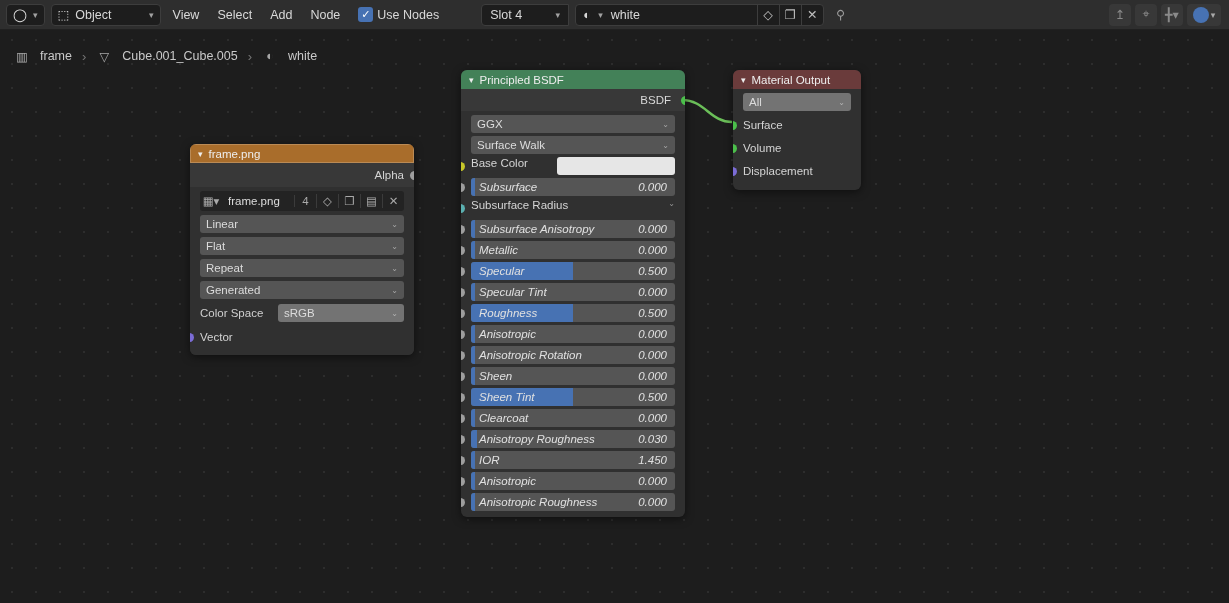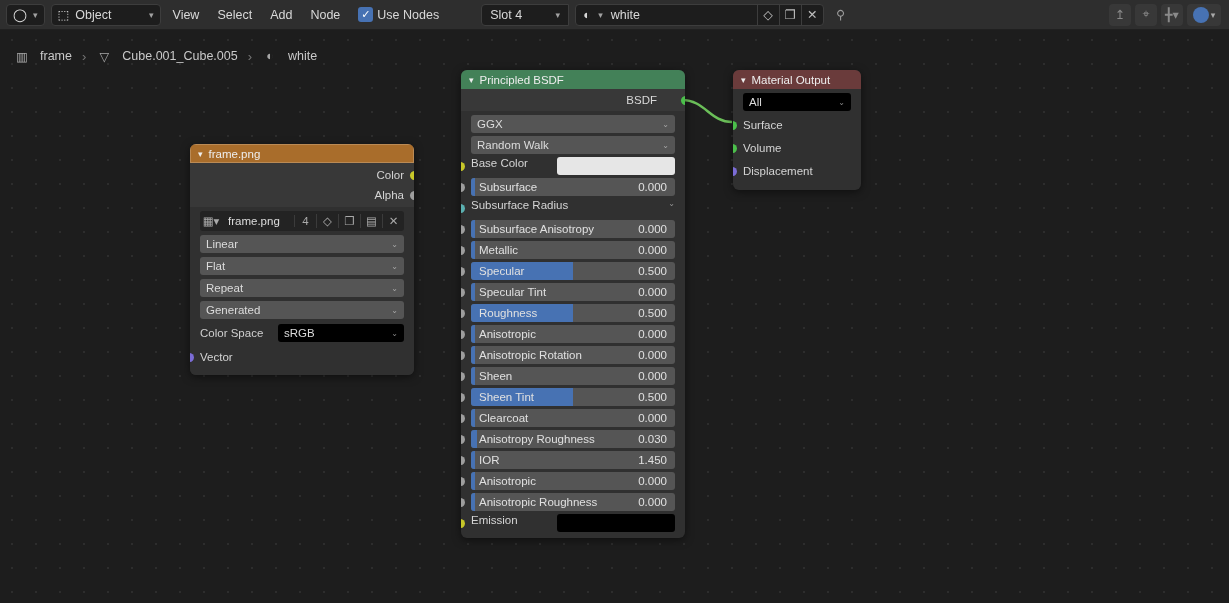--- a/index.html
+++ b/index.html
@@ -78,21 +78,21 @@
   .dot-grey   { background:#9e9e9e; }
   .dot-purple { background:#7b6cd6; }
   .dot-green  { background:#4bbf4b; }
   .dot-teal   { background:#5bb0b0; }
 
   .dd-field {
     height:18px; background:#555; border-radius:3px; width:100%;
     display:flex; align-items:center; padding:0 6px; justify-content:space-between;
     color:#dcdcdc;
   }
-  .dd-field.dark { background:#000000;text-align:center; }
+  .dd-field.dark { background:#737373;text-align:center; }
   .dd-chev { font-size:8px; opacity:.6; }
 
   .img-body { padding:4px 10px 8px; display:flex; flex-direction:column; gap:4px;}
   .img-tool {
     height:20px; background:#232323; border-radius:3px; display:flex; align-items:center;
   }
   .img-tool .seg { flex:0 0 auto; width:22px; display:flex; align-items:center; justify-content:center; color:#aaa; border-left:1px solid #3b3b3b;}
   .img-tool .name { flex:1; padding:0 6px; color:#ddd; }
   .img-sel-row { display:flex; align-items:center; gap:10px; height:20px;}
   .img-sel-row .lbl { width:68px; color:#cfcfcf;}
@@ -102,25 +102,25 @@
   .pnode .node-head { background:#438158; }
   .pbody { padding:4px 10px 6px; display:flex; flex-direction:column; gap:3px;}
   .slider {
     position:relative; height:18px; background:#555; border-radius:3px;
     display:flex; align-items:center; justify-content:space-between;
     padding:0 8px; color:#e0e0e0;
   }
   .slider .fill {
     position:absolute; left:0; top:0; bottom:0; background:#4772b3; border-radius:3px 0 0 3px;
   }
-  .slider .lab, .slider .val { position:relative; z-index:1; }
+  .slider .lab, .slider .val { position:relative; z-index:1;font-style:italic; }
   .slider .val { color:#e0e0e0; }
   .prow { position:relative; }
   .prow .sock-dot { left:-15px; top:5px; }
-  .out-row { height:22px; display:flex; align-items:center; justify-content:flex-end; padding:0 28px; position:relative;}
+  .out-row { height:22px; display:flex; align-items:center; justify-content:flex-end; padding:0 14px; position:relative;}
   .out-row .sock-dot { right:-5px; top:7px; }
   .plain-row { position:relative; height:18px; display:flex; justify-content:space-between; color:#d4d4d4;}
   .plain-row .sock-dot { left:-15px; top:5px;}
   .plain-row .sw { width:118px; height:18px; border-radius:3px;}
 
   
   .onode { left:733px; top:70px; width:128px; }
   .onode .node-head { background:#6a3b3b; }
   .obody { padding:4px 10px 10px; display:flex; flex-direction:column; gap:5px;}
   .obody .srow { position:relative; height:18px; display:flex; align-items:center; color:#d4d4d4;}
@@ -197,24 +197,20 @@
 </svg>
 
 <div class="node inode">
   <div class="node-head">
     <span class="tog">▾</span>
     <span>frame.png</span>
   </div>
   <div style="background:#383838">
     <div class="inode-outs">
       <div class="sock-row sock-out">
-        <span>Color</span>
-        <span class="sock-dot dot-yellow"></span>
-      </div>
-      <div class="sock-row sock-out">
         <span>Alpha</span>
         <span class="sock-dot dot-grey"></span>
       </div>
     </div>
   </div>
   <div class="img-body" style="background:#303030">
     <div class="img-tool">
       <span class="seg" style="border:none">▦▾</span>
       <span class="name">frame.png</span>
       <span class="seg">4</span>
@@ -263,21 +259,21 @@
       <span>BSDF</span>
       <span class="sock-dot dot-green"></span>
     </div>
   </div>
   <div class="pbody">
     <div class="dd-field">
       <span>GGX</span>
         <span class="dd-chev">⌄</span>
     </div>
     <div class="dd-field">
-      <span>Random Walk</span>
+      <span>Surface Walk</span>
         <span class="dd-chev">⌄</span>
     </div>
 
     <div class="prow plain-row">
       <span class="sock-dot dot-yellow"></span>
       <span>Base Color</span>
       <span class="sw" style="background:#e6e6e6"></span>
     </div>
 
     <div class="prow">
@@ -402,25 +398,20 @@
       </div>
     <div class="prow">
         <span class="sock-dot dot-grey"></span>
         <div class="slider">
           <span class="fill" style="width: 2%;"></span>
           <span class="lab">Anisotropic Roughness</span>
           <span class="val">0.000</span>
         </div>
       </div>
 
-    <div class="prow plain-row">
-      <span class="sock-dot dot-yellow"></span>
-      <span>Emission</span>
-      <span class="sw" style="background:#000"></span>
-    </div>
 
   </div>
 </div>
 
 <div class="node onode">
   <div class="node-head">
     <span class="tog">▾</span>
     <span>Material Output</span>
   </div>
   <div class="obody">

